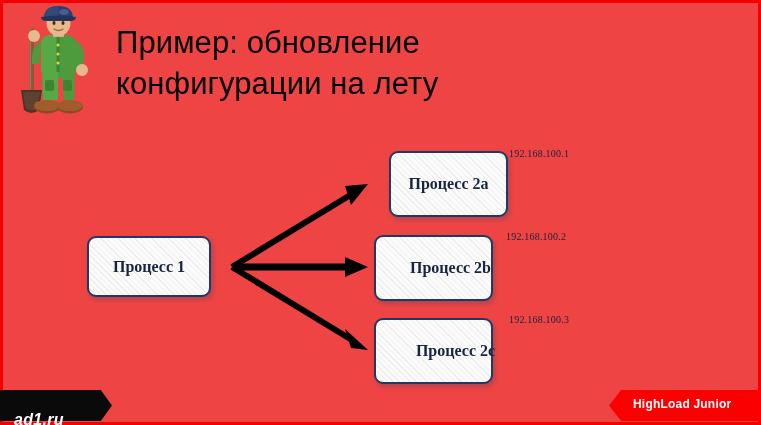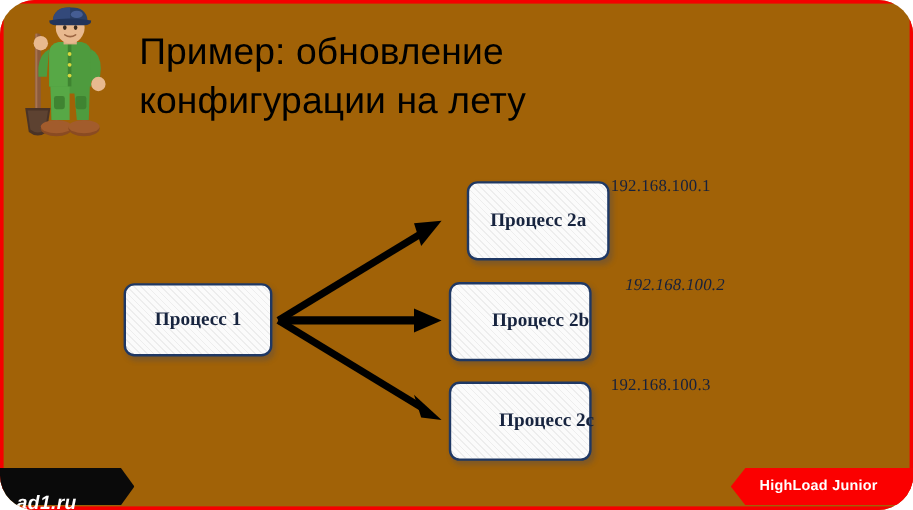--- a/index.html
+++ b/index.html
@@ -9,24 +9,23 @@
     background: #ffffff;
   }
   body {
     font-family: "Liberation Sans", "DejaVu Sans", sans-serif;
   }
 
   .slide {
     position: relative;
     width: 761px;
     height: 425px;
-    background: #a16207;
+    background: #ef4444;
     overflow: hidden;
     box-sizing: border-box;
-    border-radius: 29px;
   }
 
   
   .frame-top,
   .frame-bottom,
   .frame-left,
   .frame-right {
     position: absolute;
     background: #f50000;
   }
@@ -86,35 +85,35 @@
     justify-content: center;
   }
   .node-label {
     font-family: "Liberation Serif", "DejaVu Serif", serif;
     font-weight: 700;
     font-size: 16px;
     color: #17243f;
     white-space: nowrap;
   }
 
-  #node-p1  { left: 87px;  top: 236px; width: 124px; height: 61px; margin-left: 16px; }
+  #node-p1  { left: 87px;  top: 236px; width: 124px; height: 61px; }
   #node-p2a { left: 389px; top: 151px; width: 119px; height: 66px; }
   #node-p2b { left: 374px; top: 235px; width: 119px; height: 66px; padding-left: 34px; }
   #node-p2c { left: 374px; top: 318px; width: 119px; height: 66px; padding-left: 44px; }
 
   .ip-label {
     position: absolute;
     font-family: "Liberation Serif", "DejaVu Serif", serif;
-    font-size: 14px;
+    font-size: 10px;
     color: #16213c;
     white-space: nowrap;
     letter-spacing: 0.2px;
   }
   #ip-1 { left: 509px; top: 148px; }
-  #ip-2 { left: 521px; top: 231px; font-style: italic; }
+  #ip-2 { left: 506px; top: 231px; }
   #ip-3 { left: 509px; top: 314px; }
 
   .arrows {
     position: absolute;
     left: 0;
     top: 0;
     width: 761px;
     height: 425px;
     pointer-events: none;
   }

